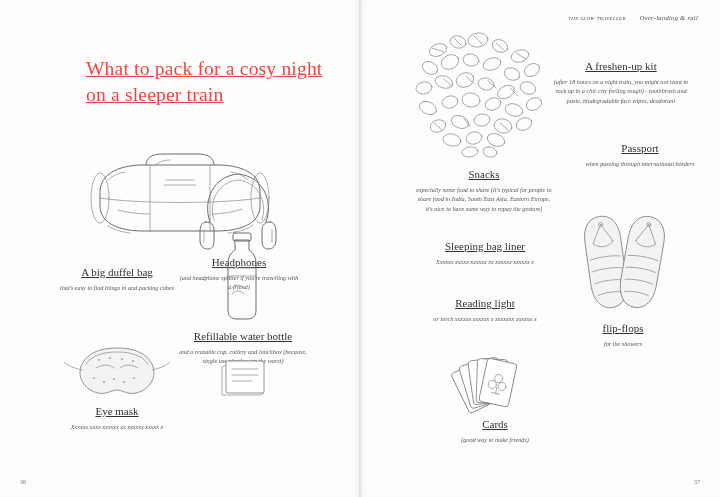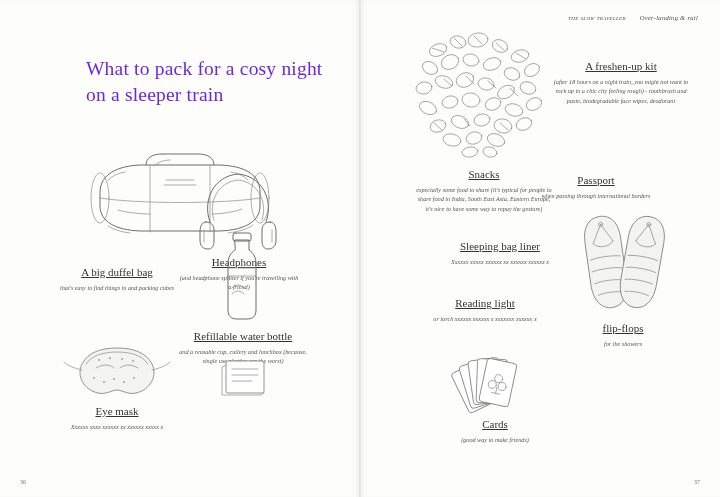--- a/index.html
+++ b/index.html
@@ -63,24 +63,25 @@
   .folio.left { left: 20px; }
   .folio.right { right: 20px; }
 
   .headline {
     position: absolute;
     left: 86px;
     top: 56px;
     width: 240px;
     font-size: 19.5px;
     line-height: 1.32;
-    color: #6d28d9;
+    color: #ef4444;
     font-family: "Liberation Serif", serif;
     font-weight: 400;
     letter-spacing: 0.2px;
+    text-decoration: underline;
   }
 
   .item-title {
     font-size: 11px;
     color: #333;
     text-align: center;
     line-height: 1.25;
     font-family: "Liberation Serif", serif;
     text-decoration: underline;
   }
@@ -259,21 +260,21 @@
         <path d="M26 97 L34 104 M56 93 L62 100 M92 97 L100 104"></path>
       </g>
     </svg>
   </div>
 
   <div class="block" style="left:416px; top:168px; width:136px;">
     <div class="item-title">Snacks</div>
     <div class="item-desc">especially some food to share (it's typical for people to share food in India, South East Asia, Eastern Europe, it's nice to have some way to repay the gesture)</div>
   </div>
 
-  <div class="block" style="left:445px; top:240px; width:110px;">
+  <div class="block" style="left:430px; top:240px; width:110px;">
     <div class="item-title">Sleeping bag liner</div>
     <div class="item-desc">Xxxxxx xxxxx xxxxxx xx xxxxxx xxxxxx x</div>
   </div>
 
   <div class="block" style="left:430px; top:297px; width:110px;">
     <div class="item-title">Reading light</div>
     <div class="item-desc">or torch xxxxxx xxxxxx x xxxxxxx xxxxxx x</div>
   </div>
 
   <div class="block" style="left:438px; top:355px;">
@@ -303,21 +304,21 @@
   <div class="block" style="left:440px; top:418px; width:110px;">
     <div class="item-title">Cards</div>
     <div class="item-desc">(good way to make friends)</div>
   </div>
 
   <div class="block" style="left:548px; top:60px; width:146px;">
     <div class="item-title">A freshen-up kit</div>
     <div class="item-desc">(after 18 hours on a night train, you might not want to rock up in a chic city feeling rough) - toothbrush and paste, biodegradable face wipes, deodorant</div>
   </div>
 
-  <div class="block" style="left:528px; top:142px; width:136px;margin-top:32px;">
+  <div class="block" style="left:572px; top:142px; width:136px;">
     <div class="item-title">Passport</div>
     <div class="item-desc">when passing through international borders</div>
   </div>
 
   <div class="block" style="left:578px; top:208px;">
     <svg width="90" height="110" viewBox="0 0 90 110">
       <g transform="rotate(-8 28 55)">
         <path class="ink-fill-light" d="M28 8 C40 8 46 18 46 32 L46 74 C46 90 39 100 28 100 C17 100 10 90 10 74 L10 32 C10 18 16 8 28 8 Z"></path>
         <path class="ink-thin" d="M28 16 L18 34 M28 16 L38 34"></path>
         <path class="ink-thin" d="M18 34 C22 40 34 40 38 34"></path>

